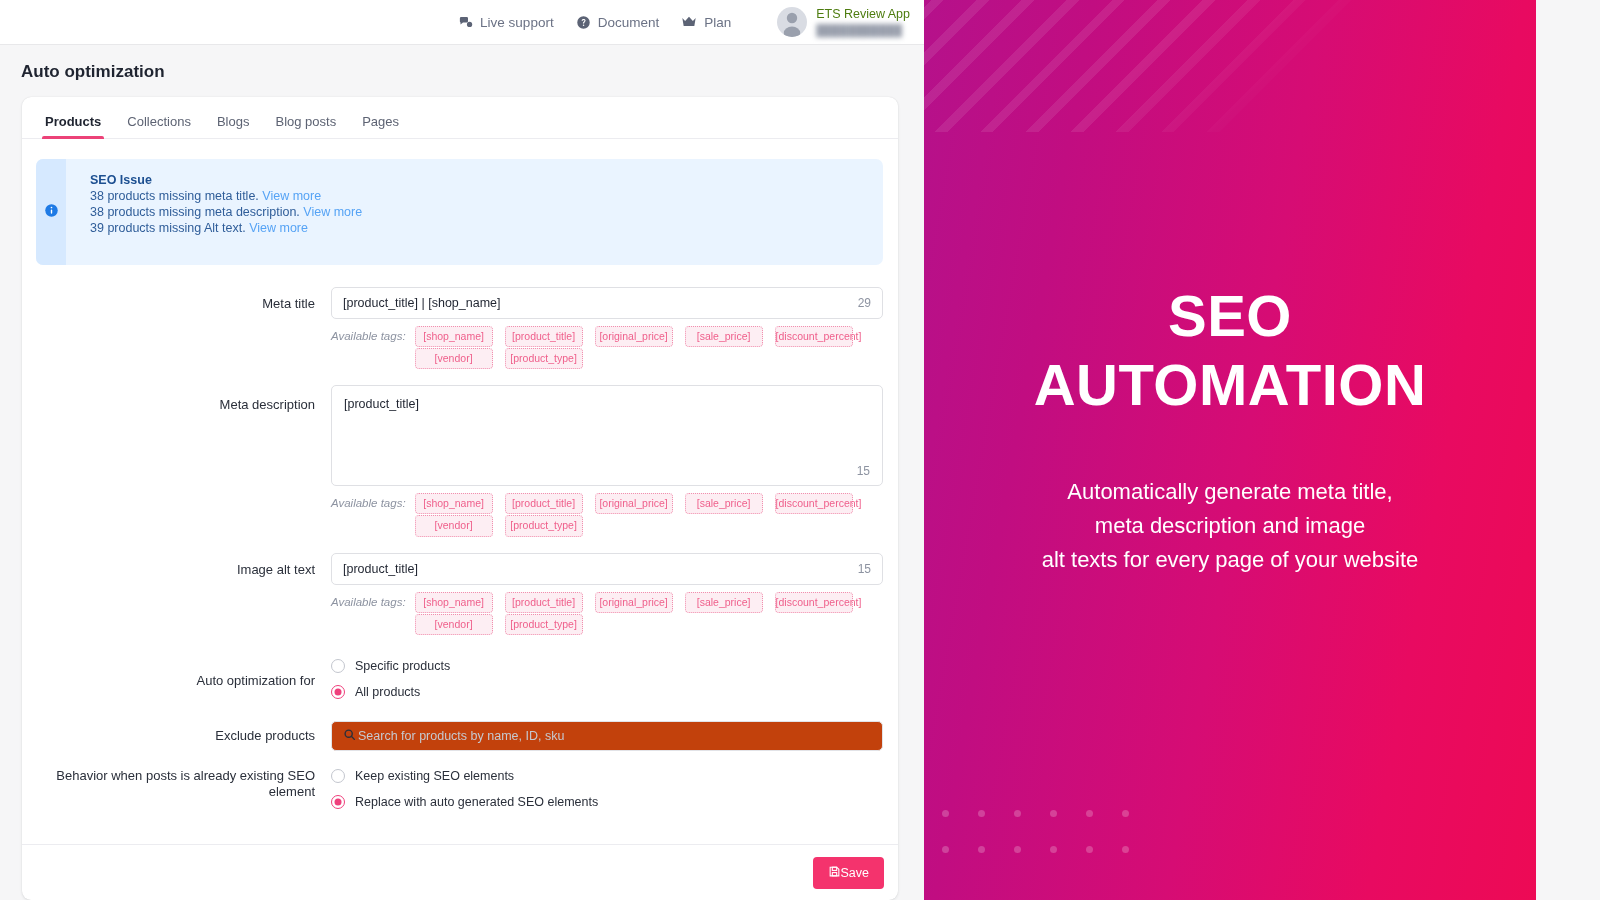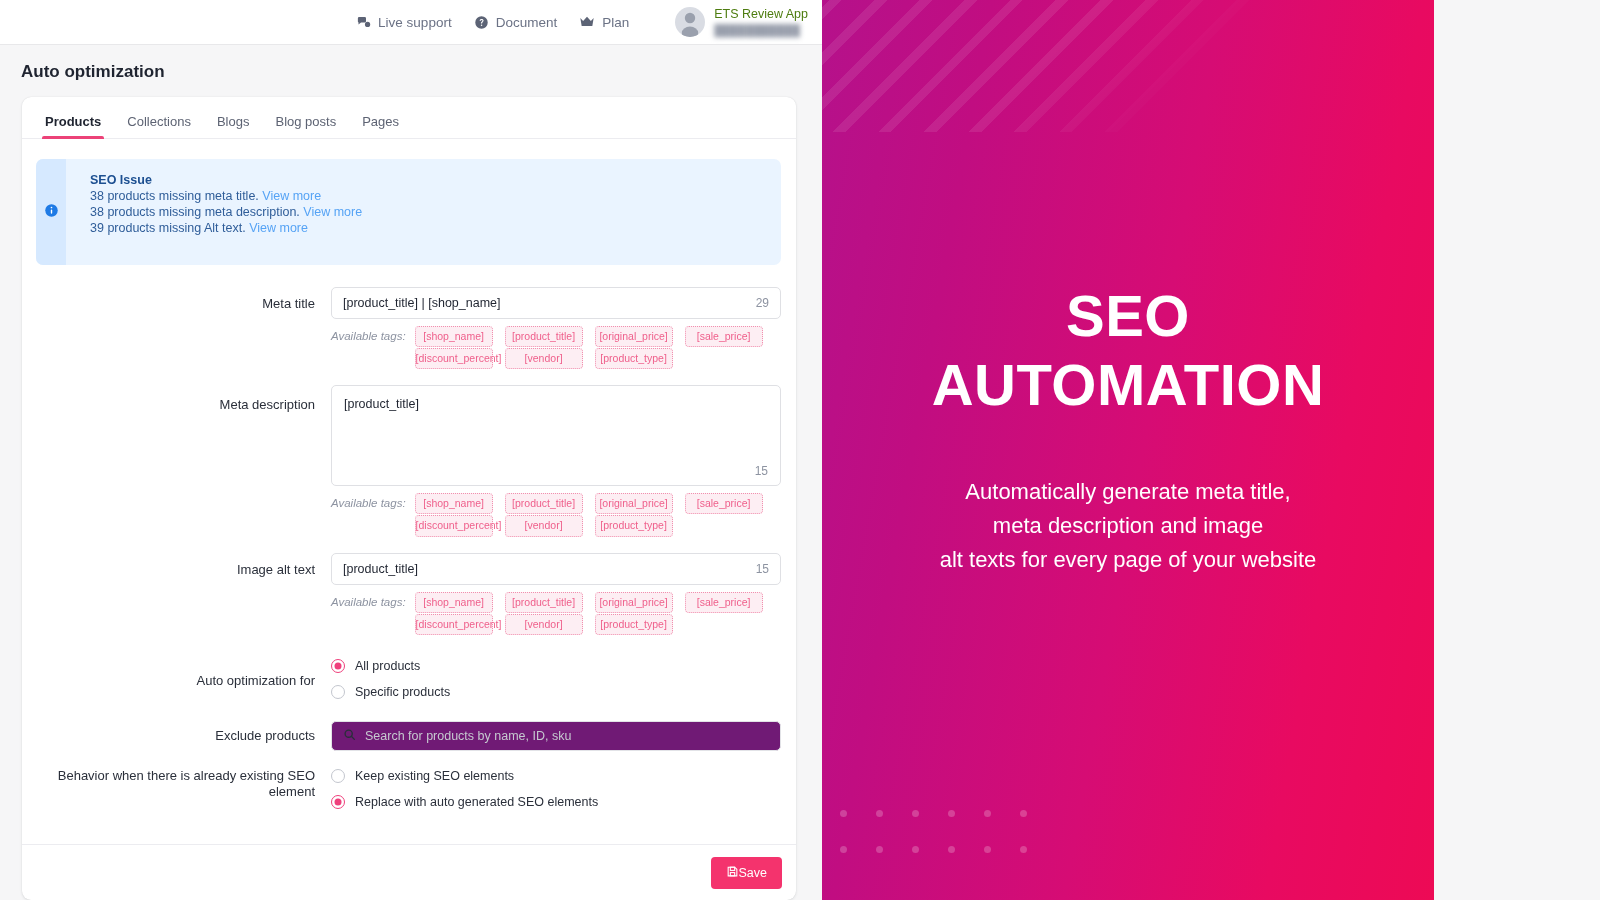--- a/index.html
+++ b/index.html
@@ -6,21 +6,21 @@
   html, body {
     width: 1600px; height: 900px;
     font-family: "Liberation Sans", sans-serif;
     overflow: hidden;
     background: #f6f6f7;
   }
   #root { position: relative; width: 1600px; height: 900px; display: flex; }
 
   
   .app-pane {
-    width: 822px; height: 900px;
+    width: 924px; height: 900px;
     background: #f6f6f7;
     position: relative;
     display: flex; flex-direction: column;
     overflow: hidden;
   }
 
   
   .topbar {
     height: 45px; min-height: 45px;
     background: #ffffff;
@@ -160,22 +160,22 @@
   .radio.on { border-color: #ef3f7c; }
   .radio.on::after {
     content: ""; position: absolute; left: 50%; top: 50%;
     transform: translate(-50%,-50%);
     width: 7px; height: 7px; border-radius: 50%; background: #ef3f7c;
   }
   .radio-label { font-size: 12.5px; color: #2a2f3a; }
 
   
   .search {
-    border: 1px solid #e2e3e7; border-radius: 5px; background: #701a75;
-    height: 30px; display: flex; align-items: center; gap: 9px;
+    border: 1px solid #e2e3e7; border-radius: 5px; background: #c2410c;
+    height: 30px; display: flex; align-items: center; gap: 2px;
     padding: 0 11px;
   }
   .search .ph { font-size: 12.5px; color: #c6c9d0; }
 
   
   .card-footer {
     border-top: 1px solid #ececf0;
     height: 56px; min-height: 56px;
     display: flex; align-items: center; justify-content: flex-end;
     padding-right: 14px;
@@ -382,47 +382,47 @@
                   <span class="tag">[product_type]</span>
                 </div>
               </div>
             </div>
           </div>
 
           <div class="frow" style="margin-top:18px;">
             <div class="flabel" style="padding-top:20px;">Auto optimization for</div>
             <div class="fctl">
               <div class="radio-line">
+                <span class="radio"></span>
+                <span class="radio-label">Specific products</span>
+              </div>
+              <div class="radio-line">
                 <span class="radio on"></span>
                 <span class="radio-label">All products</span>
-              </div>
-              <div class="radio-line">
-                <span class="radio"></span>
-                <span class="radio-label">Specific products</span>
               </div>
             </div>
           </div>
 
           <div class="frow" style="margin-top:16px;">
             <div class="flabel" style="padding-top:7px;">Exclude products</div>
             <div class="fctl">
               <div class="search">
                 <span>
                   <svg width="13" height="13" viewBox="0 0 24 24" fill="none" stroke="#2a2f3a" stroke-width="2.6">
                     <circle cx="10.5" cy="10.5" r="6.6"></circle>
                     <line x1="15.4" y1="15.4" x2="21" y2="21" stroke-linecap="round"></line>
                   </svg>
                 </span>
                 <span class="ph">Search for products by name, ID, sku</span>
               </div>
             </div>
           </div>
 
           <div class="frow" style="margin-top:12px;">
-            <div class="flabel" style="padding-top:5px;">Behavior when there is already existing SEO element</div>
+            <div class="flabel" style="padding-top:5px;">Behavior when posts is already existing SEO element</div>
             <div class="fctl">
               <div class="radio-line">
                 <span class="radio"></span>
                 <span class="radio-label">Keep existing SEO elements</span>
               </div>
               <div class="radio-line">
                 <span class="radio on"></span>
                 <span class="radio-label">Replace with auto generated SEO elements</span>
               </div>
 

